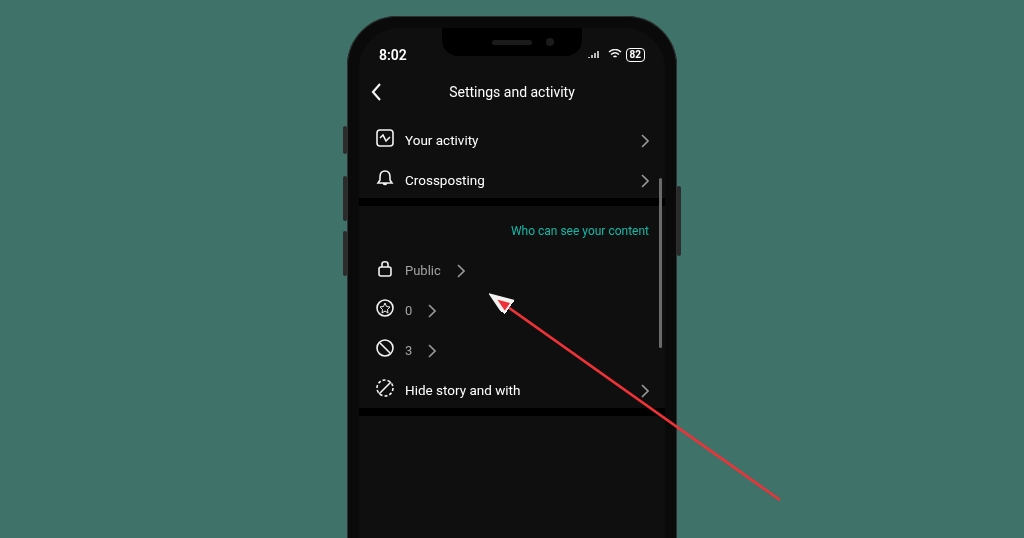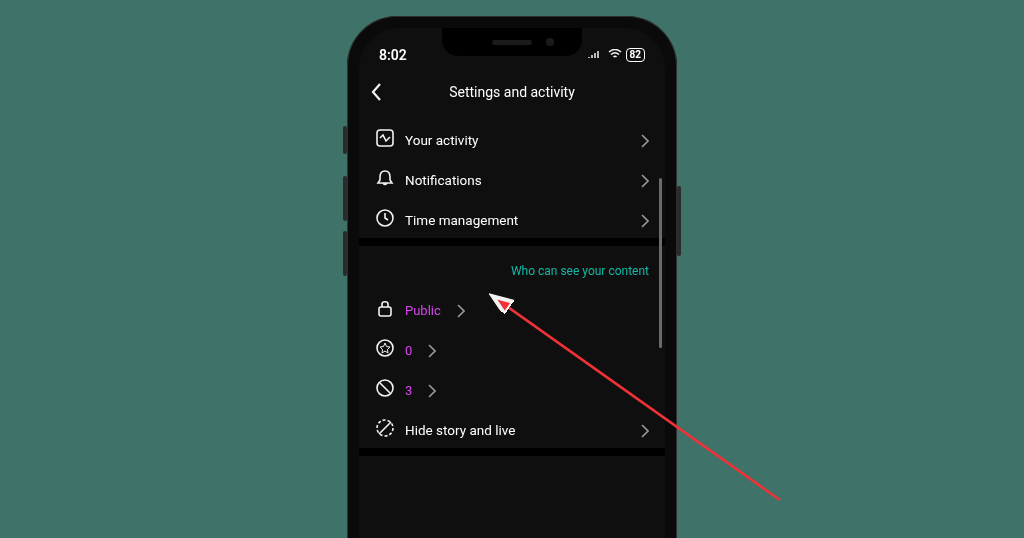--- a/index.html
+++ b/index.html
@@ -82,21 +82,21 @@
       display:flex;
       align-items:flex-end;
       padding: 10px 16px;
       gap:10px;
       color:#fff;
       font-size:13.5px;
       position:relative;
     }
     .icon-box { width:20px; height:20px; display:flex; align-items:center; justify-content:center; flex-shrink:0; }
     .label { flex:1; }
-    .value { color:#d946ef; font-size:13px; margin-right:6px; }
+    .value { color:#a3a3a3; font-size:13px; margin-right:6px; }
     .chevron { width:8px; height:14px; flex-shrink:0; opacity:0.6; }
     .section-header { color:#14b8a6; font-size:12px; padding: 18px 16px 10px 16px; text-align: right; }
     .divider { height:8px; background:#000; }
     .scroll-ind {
       position:absolute;
       right:3px;
       top:150px;
       width:3px;
       height:170px;
       background:#6b6b6b;
@@ -165,38 +165,26 @@
               <path d="M1 1 L7 7 L1 13"></path>
             </svg></span>
       </div>
 
       <div class="row">
         <span class="icon-box">
           <svg width="20" height="20" viewBox="0 0 20 20">
               <path d="M10 3 C6 3 5 6 5 9 L5 12 L3 15 L17 15 L15 12 L15 9 C15 6 14 3 10 3 Z M8 15 Q10 18 12 15"></path>
             </svg>
         </span>
-        <span class="label">Notifications</span>
-        <span class="chevron"><svg width="8" height="14" viewBox="0 0 8 14">
-              <path d="M1 1 L7 7 L1 13"></path>
-            </svg></span>
-      </div>
-
-      <div class="row">
-        <span class="icon-box">
-          <svg width="20" height="20" viewBox="0 0 20 20">
-              <circle cx="10" cy="10" r="8"></circle>
-              <path d="M10 5 L10 10 L13 12"></path>
-            </svg>
-        </span>
-        <span class="label">Time management</span>
-        <span class="chevron"><svg width="8" height="14" viewBox="0 0 8 14">
-              <path d="M1 1 L7 7 L1 13"></path>
-            </svg></span>
-      </div>
+        <span class="label">Crossposting</span>
+        <span class="chevron"><svg width="8" height="14" viewBox="0 0 8 14">
+              <path d="M1 1 L7 7 L1 13"></path>
+            </svg></span>
+      </div>
+
 
       <div class="divider"></div>
       <div class="section-header">Who can see your content</div>
 
       <div class="row">
         <span class="icon-box">
           <svg width="20" height="20" viewBox="0 0 20 20">
               <rect x="4" y="9" width="12" height="9" rx="2"></rect>
               <path d="M7 9 L7 6 C7 3 13 3 13 6 L13 9"></path>
             </svg>
@@ -234,21 +222,21 @@
             </svg></span>
       </div>
 
       <div class="row">
         <span class="icon-box">
           <svg width="20" height="20" viewBox="0 0 20 20">
               <circle cx="10" cy="10" r="8" stroke-dasharray="3 2"></circle>
               <path d="M4 16 L16 4"></path>
             </svg>
         </span>
-        <span class="label">Hide story and live</span>
+        <span class="label">Hide story and with</span>
         <span class="chevron"><svg width="8" height="14" viewBox="0 0 8 14">
               <path d="M1 1 L7 7 L1 13"></path>
             </svg></span>
       </div>
 
       <div class="divider"></div>
 
     </div>
 
     <div class="scroll-ind"></div>

